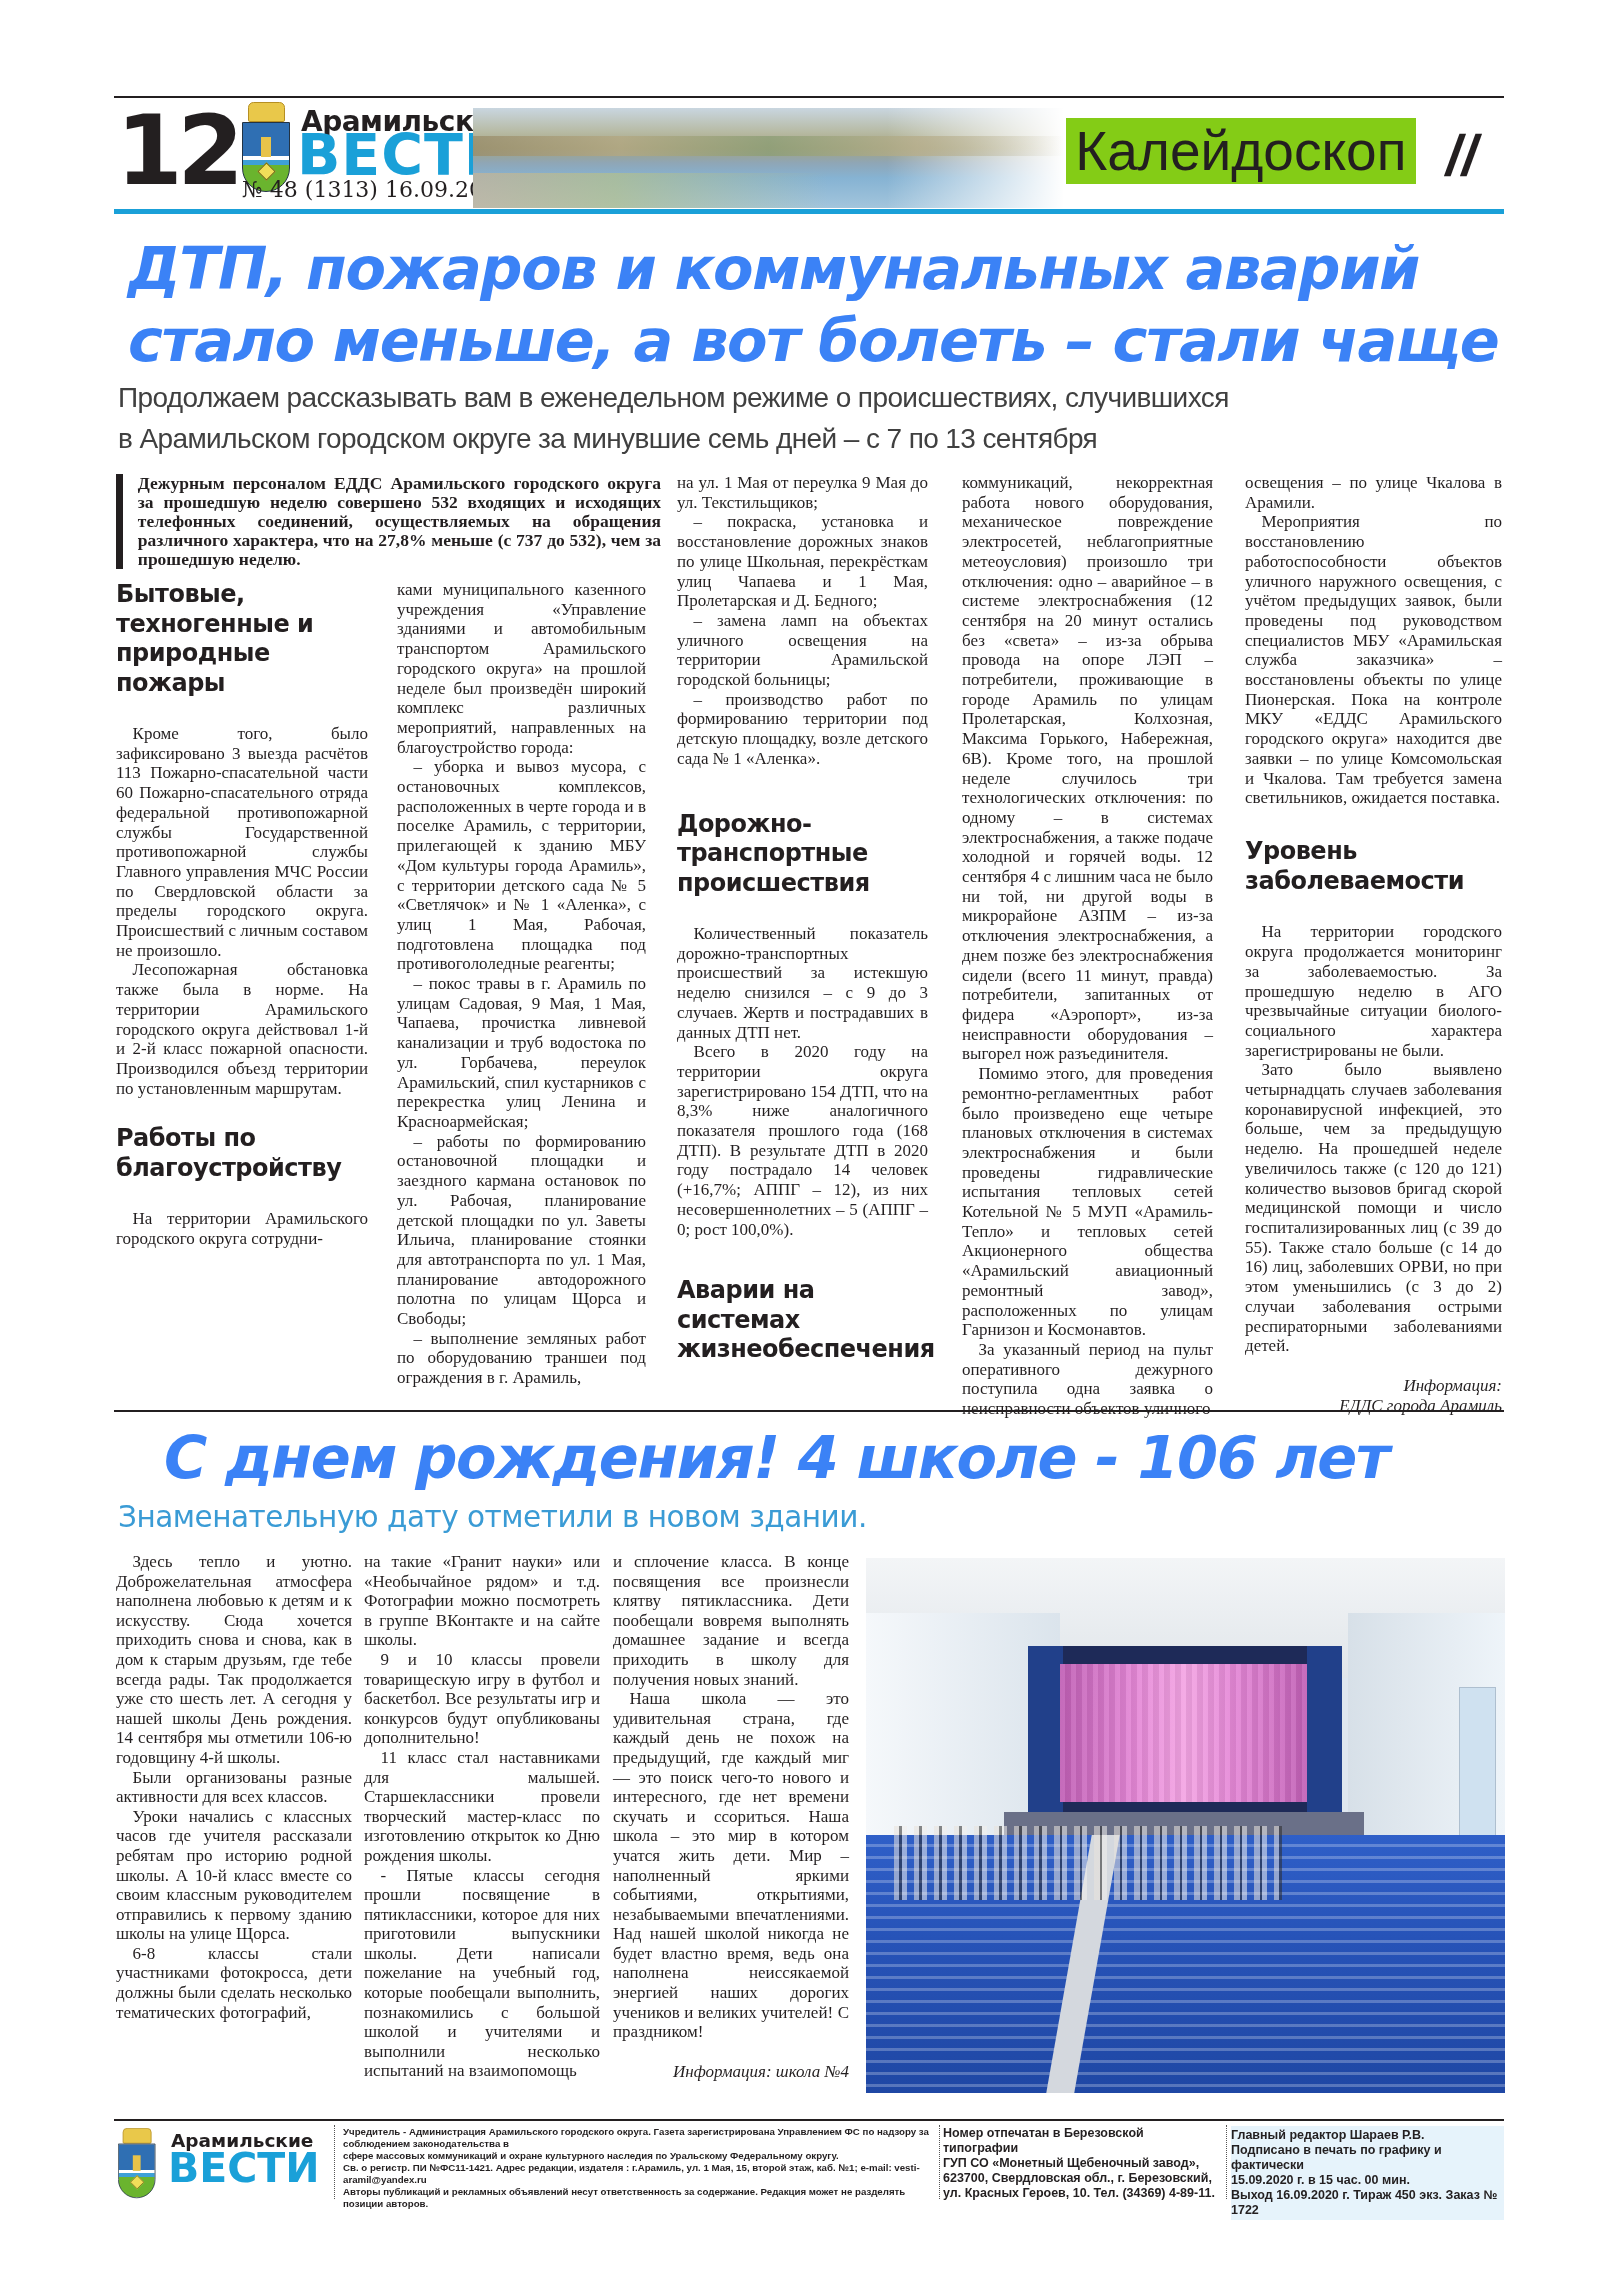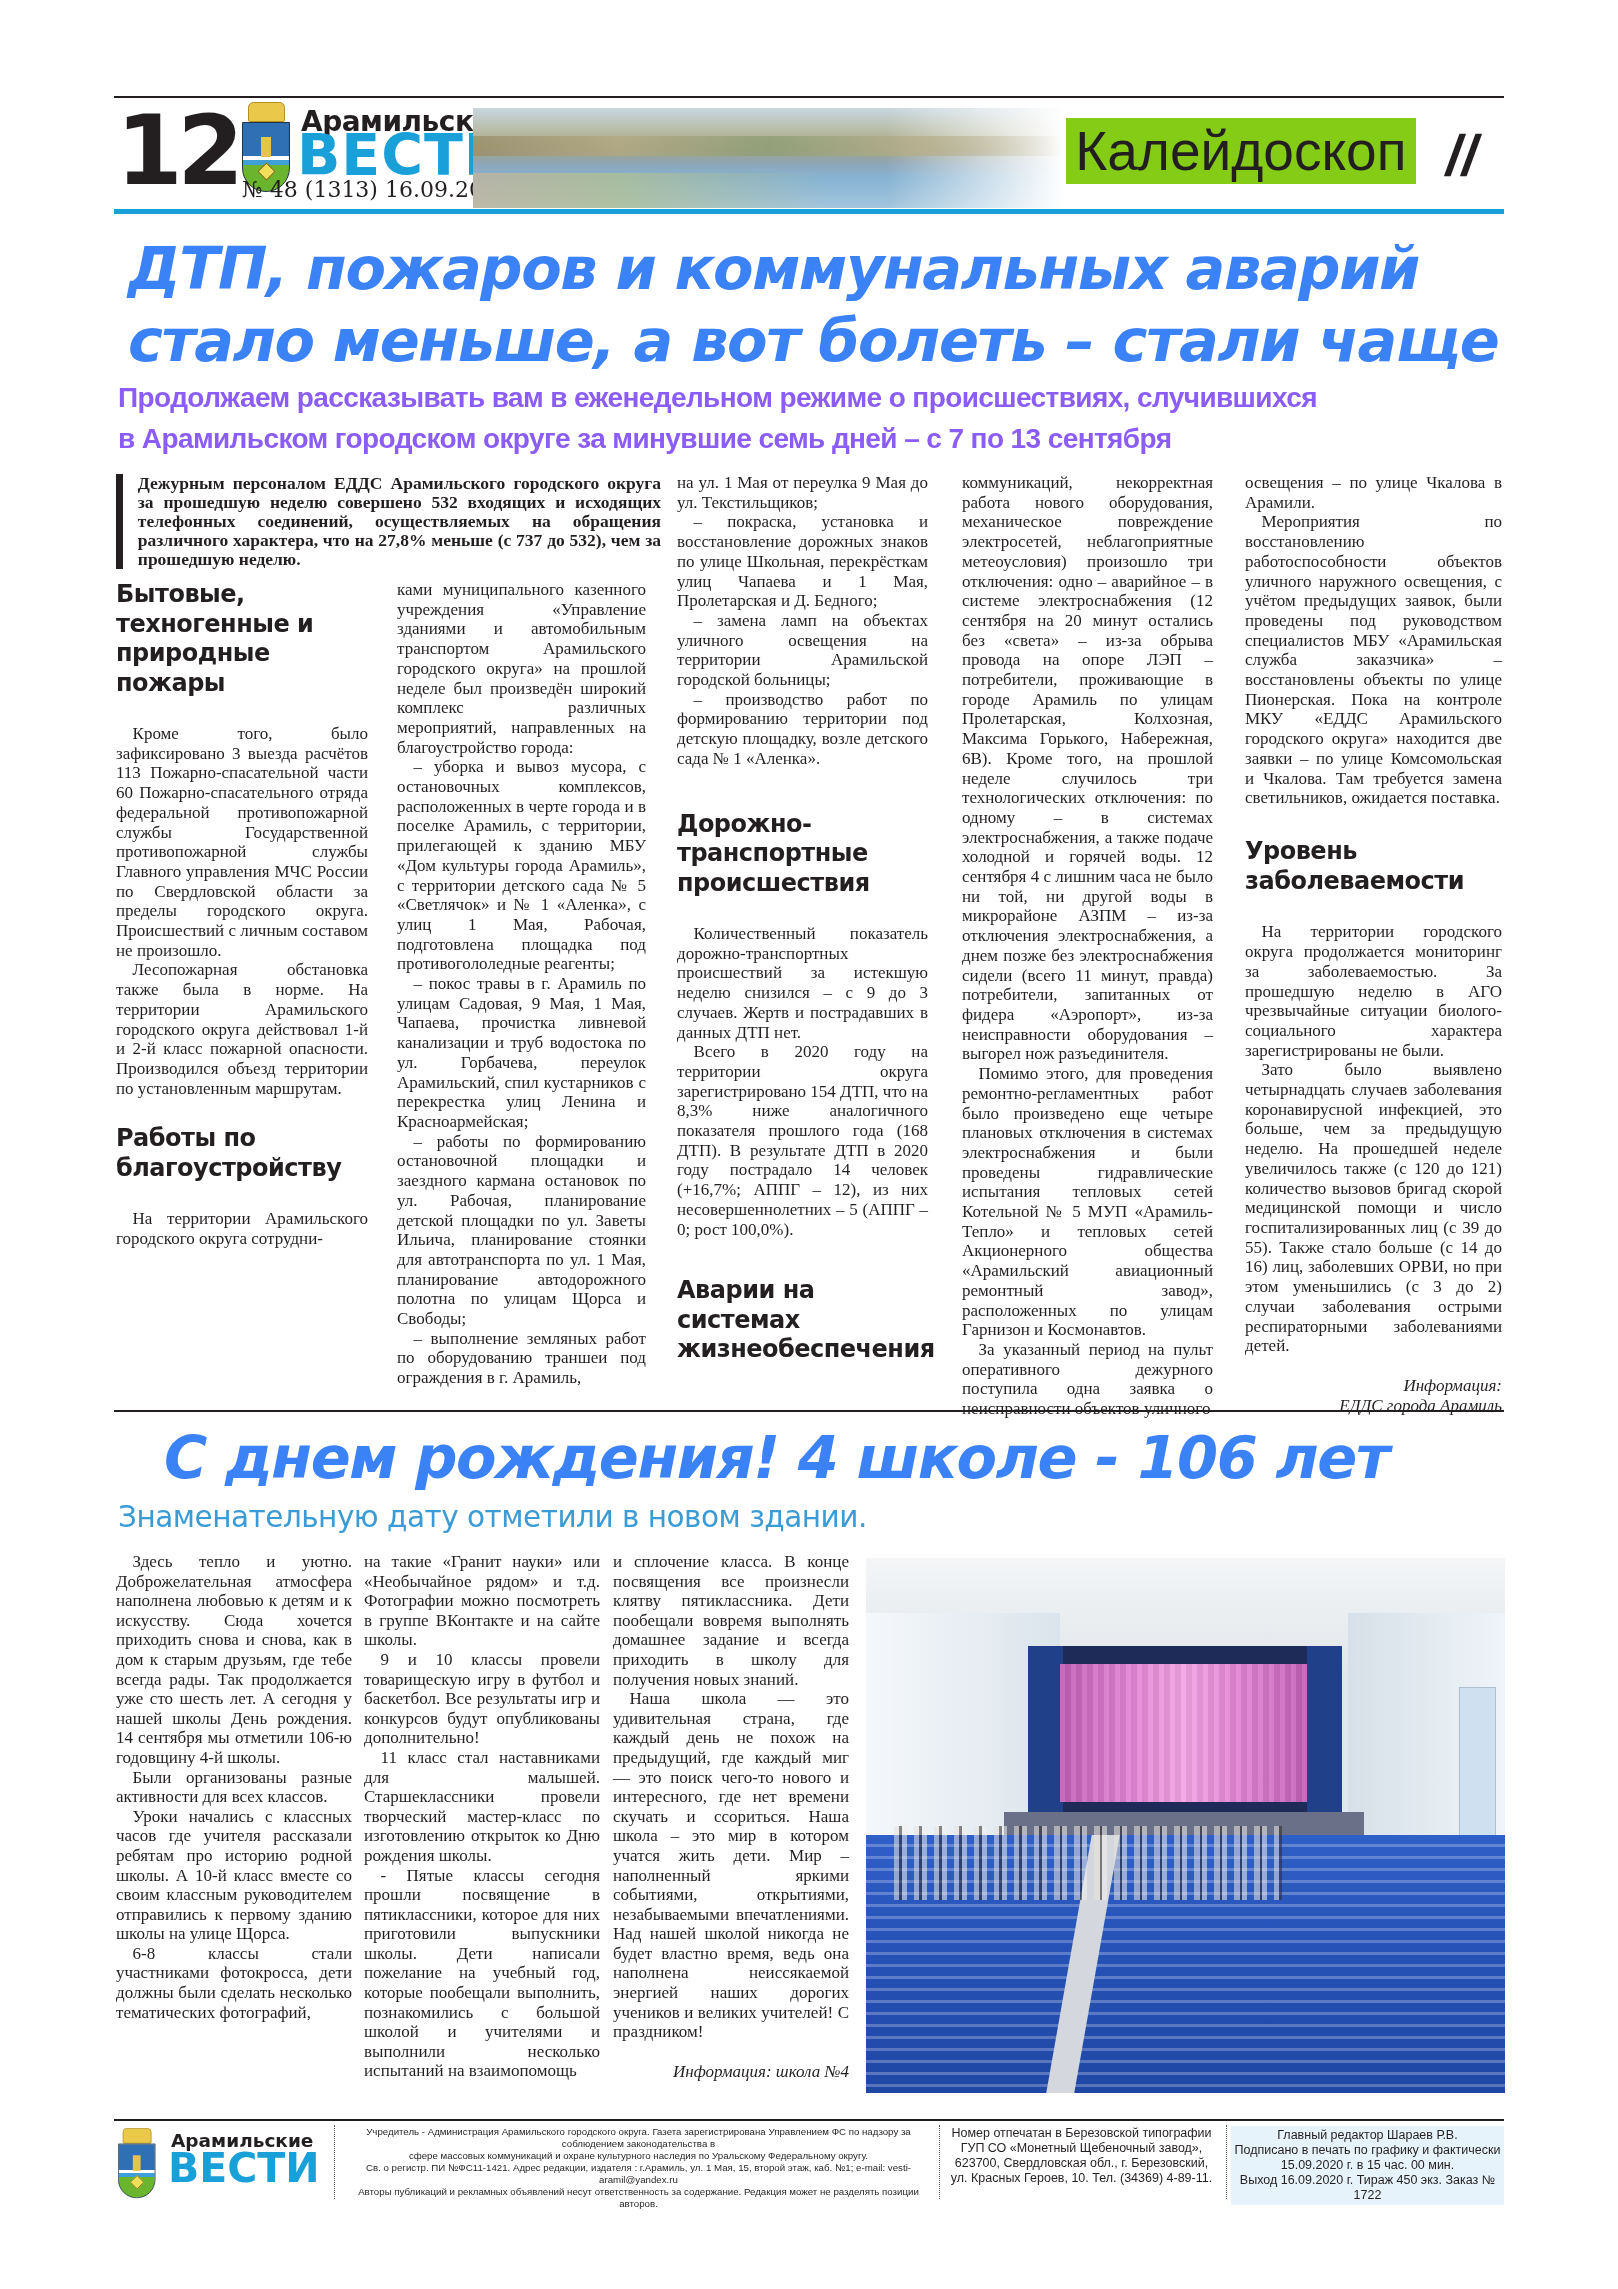--- a/index.html
+++ b/index.html
@@ -24,21 +24,21 @@
       linear-gradient(90deg, rgba(255,255,255,0) 0 70%, #ffffff 100%),
       linear-gradient(180deg, #c9d6e0 0%, #b6b9a1 25%, #a2a381 40%, #8fa6b6 55%, #86b3d3 70%, #a3c5dc 100%); }
   .header-photo::before { content: ""; position: absolute; left: 0; top: 28px; width: 100%; height: 20px; background: linear-gradient(90deg, #9a8e6c, #b3a883, #8d9e76, #b7ae8c, rgba(255,255,255,0)); opacity: .8; }
   .header-photo::after { content: ""; position: absolute; left: 0; top: 65px; width: 60%; height: 35px; background: linear-gradient(90deg, #c9b494, #b5c08a 40%, rgba(160,195,220,0)); opacity: .7; }
   .section-title { position: absolute; left: 1066px; top: 118px; font-family: "Liberation Sans", sans-serif; font-size: 55px; color: #231f20; background: #84cc16; padding: 0 9.2px; line-height: 66px; }
   .section-slashes { position: absolute; left: 1447px; top: 127px; font-family: "Liberation Sans", sans-serif; font-size: 57px; font-weight: 700; color: #231f20; line-height: 57px; transform: skewX(-10deg); }
 
   
   .h1 { position: absolute; left: 128px; font-family: "DejaVu Sans", sans-serif; font-weight: 900; color: #3b82f6; letter-spacing: -1.4px; font-style: italic; }
   .h1.a1 { top: 233px; font-size: 59px; line-height: 72px; }
-  .lead { position: absolute; left: 118px; top: 377px; width: 1384px; font-family: "Liberation Sans", sans-serif; font-weight: 700; font-size: 28px; line-height: 41px; color: #8b5cf6; letter-spacing: -0.6px; }
+  .lead { position: absolute; left: 118px; top: 377px; width: 1384px; font-family: "Liberation Sans", sans-serif; font-weight: 400; font-size: 28px; line-height: 41px; color: #404040; letter-spacing: -0.6px; }
   .intro { position: absolute; left: 116px; top: 474px; width: 545px; border-left: 7.4px solid #231f20; padding-left: 14.8px; font-family: "Liberation Serif", serif; font-weight: 700; font-size: 17.5px; line-height: 19px; text-align: justify; }
   .col { position: absolute; font-size: 17px; line-height: 19.7px; text-align: justify; hyphens: auto; }
   .col p { text-indent: 16.6px; }
   .subhead { font-family: "DejaVu Sans", sans-serif; font-weight: 700; font-size: 24px; line-height: 29.5px; color: #231f20; letter-spacing: -0.5px; text-align: left; margin: 0 0 26px 0; text-indent: 0; }
   .col .subhead { text-indent: 0; }
   .c1 { left: 116px; top: 580px; width: 252px; }
   .c2 { left: 397px; top: 580px; width: 249px; }
   .c3 { left: 677px; top: 473px; width: 251px; }
   .c4 { left: 962px; top: 473px; width: 251px; }
   .c5 { left: 1245px; top: 473px; width: 257px; }
@@ -70,21 +70,21 @@
   .hall-photo .people { position: absolute; left: 28px; top: 268px; width: 388px; height: 74px;
     background: repeating-linear-gradient(90deg, #e9e3dc 0 5.5px, #2b2b2b 5.5px 8.3px, #f1efec 8.3px 13px, rgba(0,0,0,0) 13px 20px); opacity: .55; }
   .hall-photo .aisle { position: absolute; left: 203px; top: 277px; width: 28px; height: 258px; background: #d4d8de; transform: skewX(-10deg); }
   .hall-photo .window { position: absolute; right: 9.2px; top: 129px; width: 37px; height: 231px; background: #cfe1f0; border: 1.8px solid #aebfcf; }
 
   
   .footer-line { position: absolute; left: 114px; top: 2119px; width: 1390px; height: 1.8px; background: #231f20; }
   .footer-brand-top { position: absolute; left: 171px; top: 2130px; font-family: "DejaVu Sans", sans-serif; font-weight: 700; font-size: 18.5px; color: #231f20; }
   .footer-brand-main { position: absolute; left: 168px; top: 2146px; font-family: "DejaVu Sans", sans-serif; font-weight: 900; font-size: 41px; color: #1aa0d8; line-height: 44px; }
   .footer-sep { position: absolute; top: 2125px; height: 74px; border-left: 1.8px dotted #555; }
-  .footer-block { position: absolute; top: 2126px; font-family: "Liberation Sans", sans-serif; color: #231f20; text-align: center; }
+  .footer-block { position: absolute; top: 2126px; font-family: "Liberation Sans", sans-serif; color: #231f20; text-align: left; font-weight: bold; }
   .fb1 { left: 343px; width: 591px; font-size: 9.7px; line-height: 12px; }
   .fb2 { left: 943px; width: 277px; font-size: 12.5px; line-height: 15px; }
   .fb3 { left: 1231px; width: 273px; font-size: 12.5px; line-height: 15px; background: #e6f3fb; padding: 1.8px 0; }
 </style>
 </head>
 <body>
 
 <div class="header-topline"></div>
 <div class="page-number">12</div>
 <div class="coat" style="left:242px; top:102px;">

